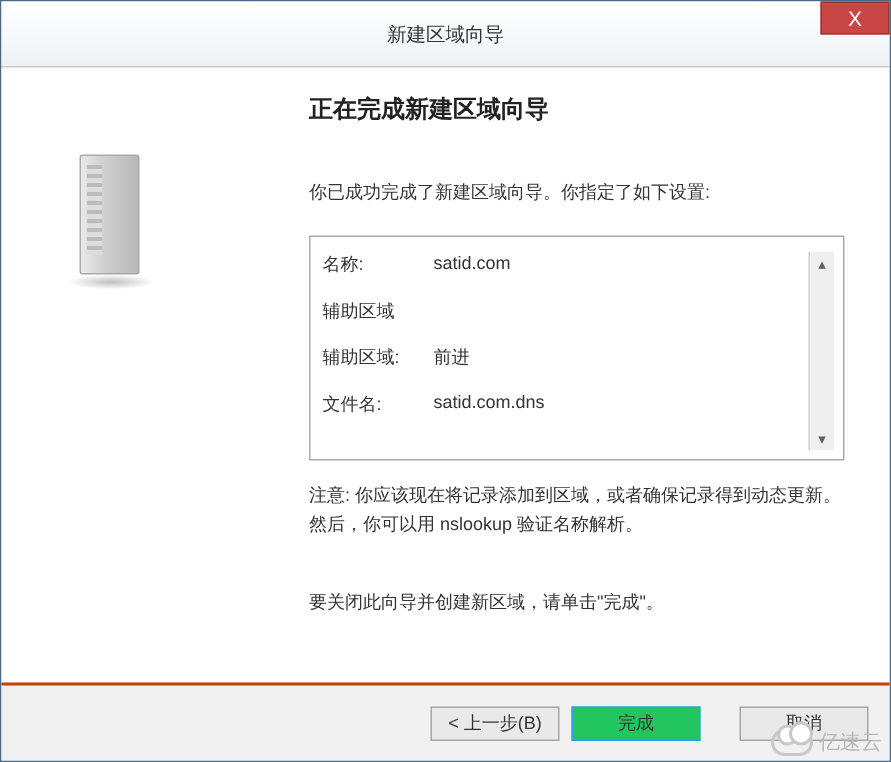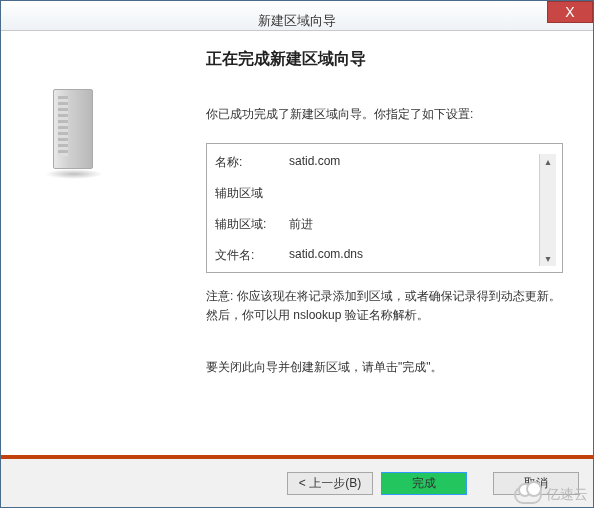--- a/index.html
+++ b/index.html
@@ -14,25 +14,25 @@
   }
   .window {
     width: 594px;
     height: 508px;
     border: 1px solid #4a6a8a;
     background: #fff;
     display: flex;
     flex-direction: column;
   }
   .titlebar {
-    height: 30px;
+    height: 44px;
     background: linear-gradient(#fff, #eef2f6);
     border-bottom: 1px solid #c9c9c9;
     display: flex;
-    align-items: flex-end;
+    align-items: center;
     position: relative;
   }
   .titlebar-title {
     flex: 1;
     text-align: center;
     font-size: 13px;
     color: #333;
   }
   .close-btn {
     width: 46px;
@@ -100,21 +100,21 @@
     color: #222;
     margin-bottom: 36px;
   }
   .intro {
     font-size: 12px;
     color: #333;
     margin-bottom: 20px;
   }
   .info-box {
     border: 1px solid #a9a9a9;
-    height: 130px;
+    height: 150px;
     padding: 10px 6px 6px 8px;
     position: relative;
     display: flex;
   }
   .info-rows {
     flex: 1;
   }
   .info-row {
     display: flex;
     margin-bottom: 14px;
@@ -145,21 +145,21 @@
     color: #333;
     line-height: 1.6;
   }
   .closing {
     margin-top: 34px;
     font-size: 12px;
     color: #333;
   }
   .footer {
     height: 52px;
-    border-top: 4px solid #c2410c;
+    border-top: 2px solid #c2410c;
     background: #f1f1f1;
     display: flex;
     align-items: center;
     justify-content: flex-end;
     padding-right: 14px;
     gap: 8px;
   }
   .btn {
     height: 23px;
     min-width: 86px;

